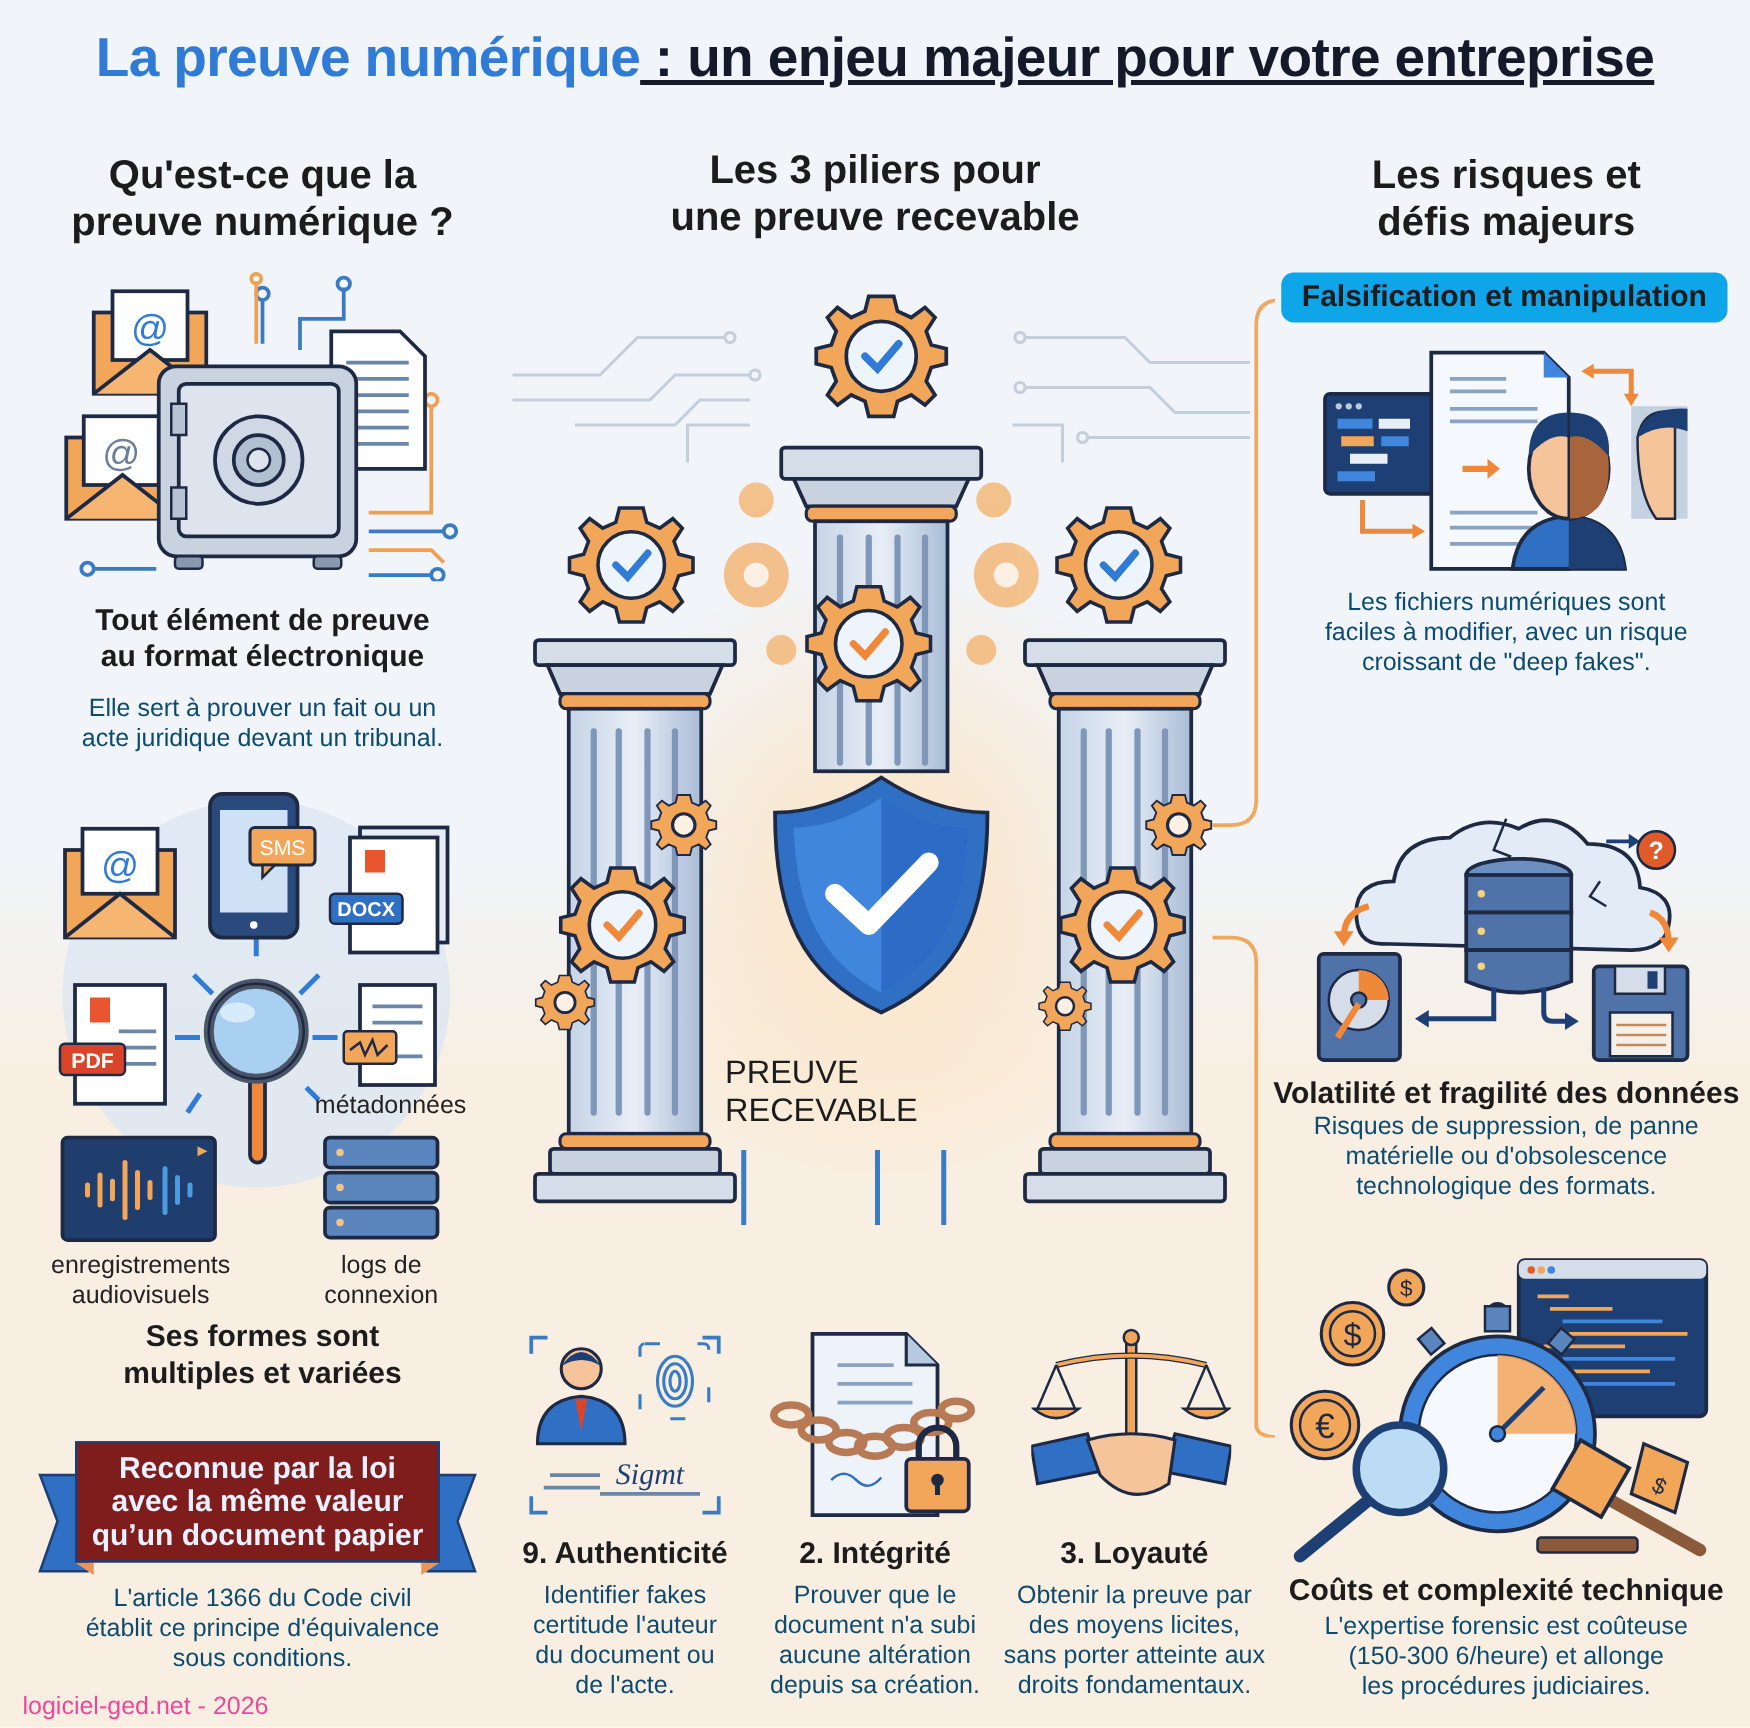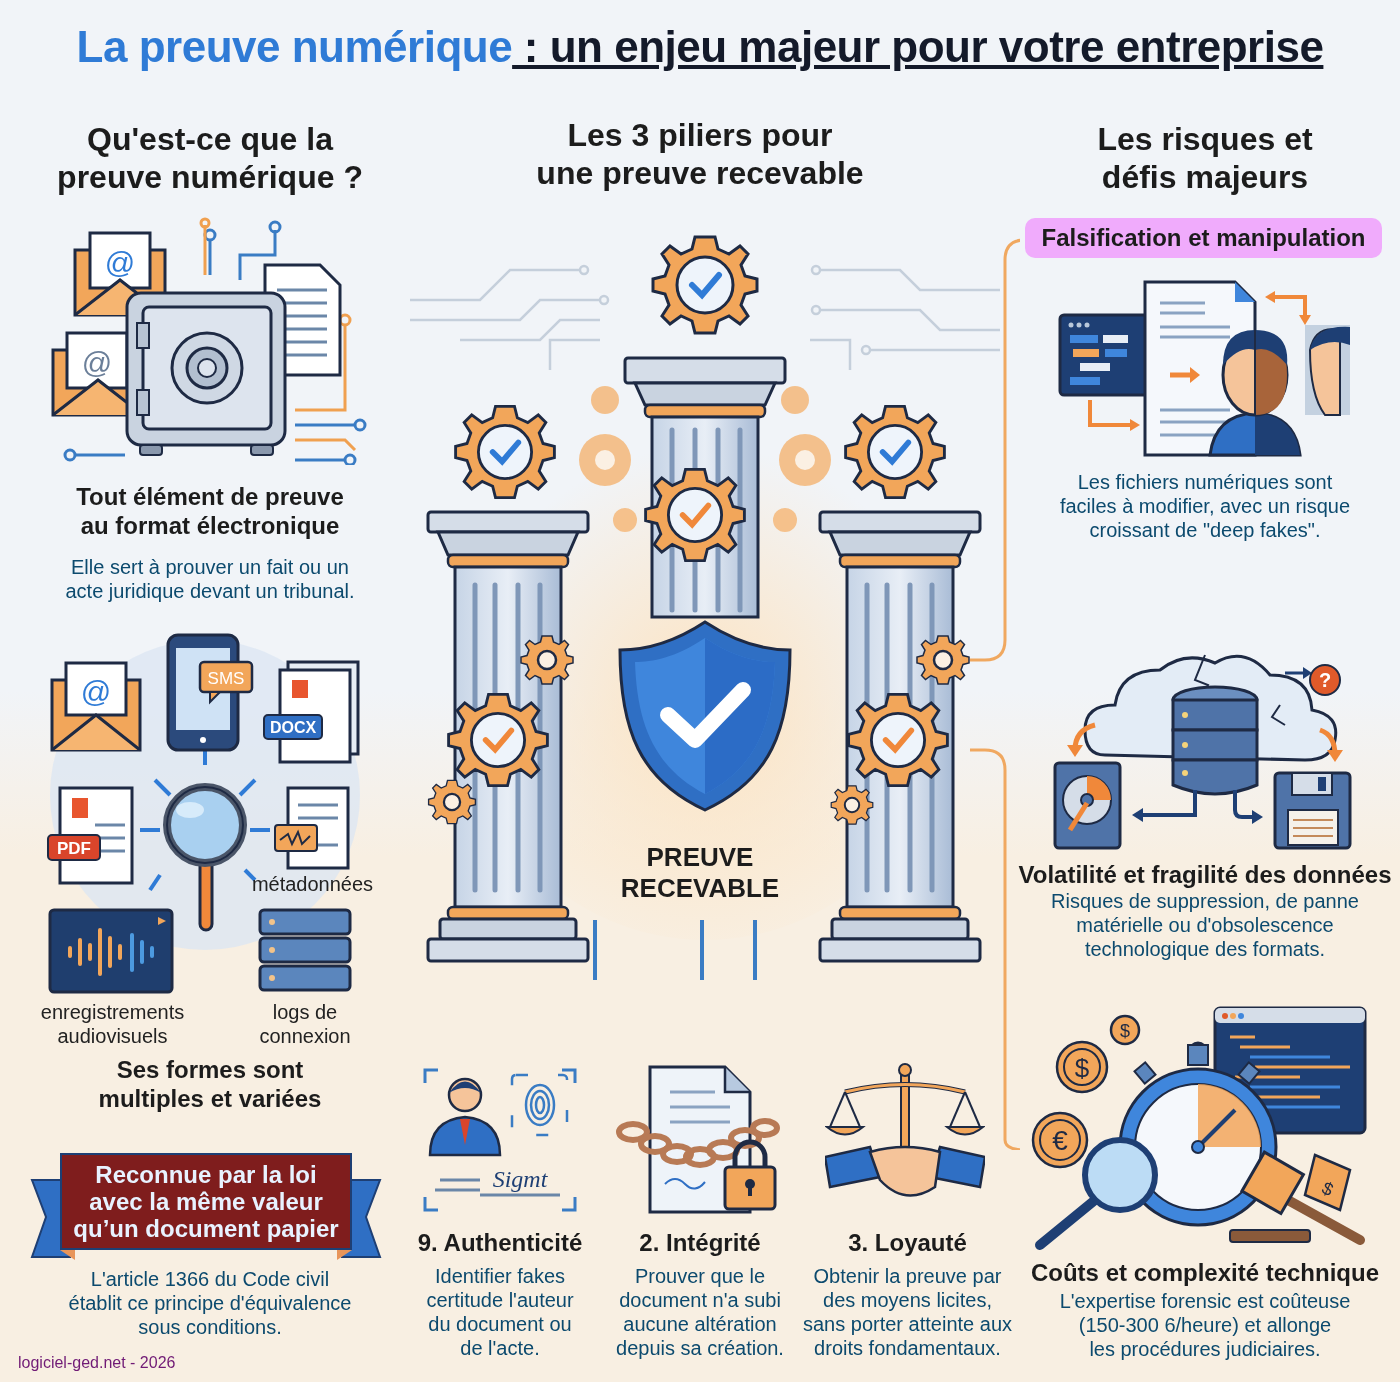--- a/index.html
+++ b/index.html
@@ -15,29 +15,29 @@
     left: 0; top: 22px; width: 1400px; text-align: center;
     font-size: 44px; font-weight: bold; letter-spacing: -0.5px;
   }
   .title .hl { color: #2f7bd6; }
   .title .rest { color: #141a2a; text-decoration: underline; }
   .col-head { font-size: 32px; font-weight: bold; text-align: center; line-height: 38px; color: #1c1c1c; }
   .sub-head { font-size: 24px; font-weight: bold; text-align: center; line-height: 29px; color: #1c1c1c; }
   .body-txt { font-size: 20px; text-align: center; line-height: 24px; color: #0c4a6e; }
   .small-lbl { font-size: 20px; text-align: center; line-height: 24px; color: #222; }
   .pill {
-    background: #f0abfc; border-radius: 10px; font-size: 24px; font-weight: bold;
+    background: #0ea5e9; border-radius: 10px; font-size: 24px; font-weight: bold;
     text-align: center; line-height: 40px; color: #1c1c1c;
   }
   .ribbon {
     background: #7f1d1d; color: #e8f2ff; font-size: 24px; font-weight: bold;
     text-align: center; line-height: 27px; border: 2px solid #1e3f74; padding: 6px 4px;
   }
-  .footer { font-size: 16px; color: #701a75; }
-  .big-lbl { font-size: 26px; font-weight: bold; text-align: center; line-height: 31px; color: #1c1c1c; }
+  .footer { font-size: 20px; color: #ec4899; }
+  .big-lbl { font-size: 26px; font-weight: normal; line-height: 31px; color: #1c1c1c; }
   svg { display: block; }
 </style>
 </head>
 <body>
 
 <div class="abs title">
   <span class="hl">La preuve numérique</span><span class="rest"> : un enjeu majeur pour votre entreprise</span>
 </div>
 
 <div class="abs col-head" style="left:10px; top:120px; width:400px;">

